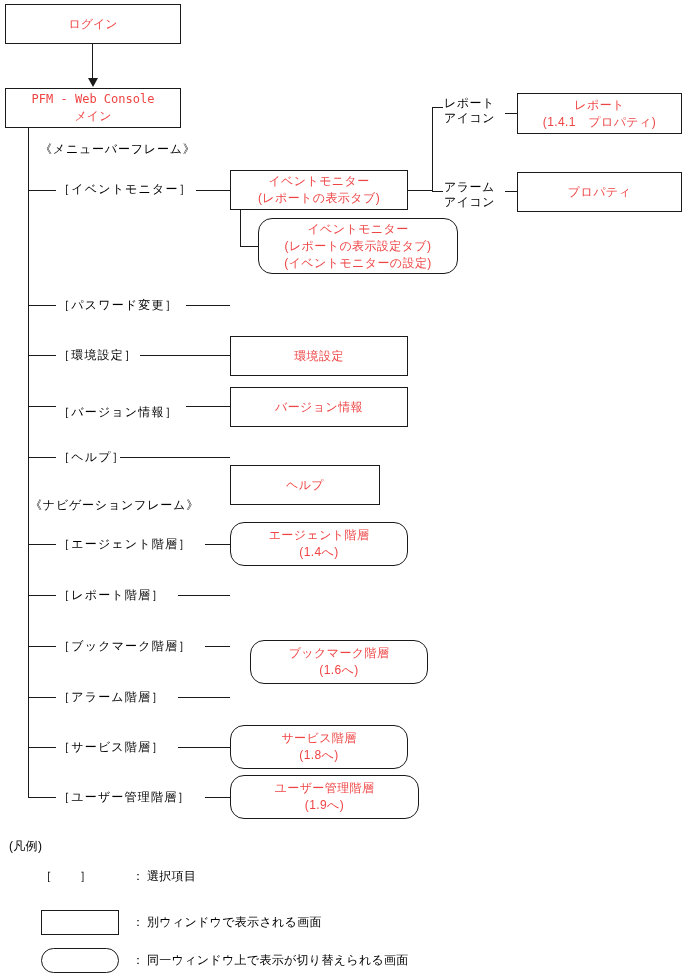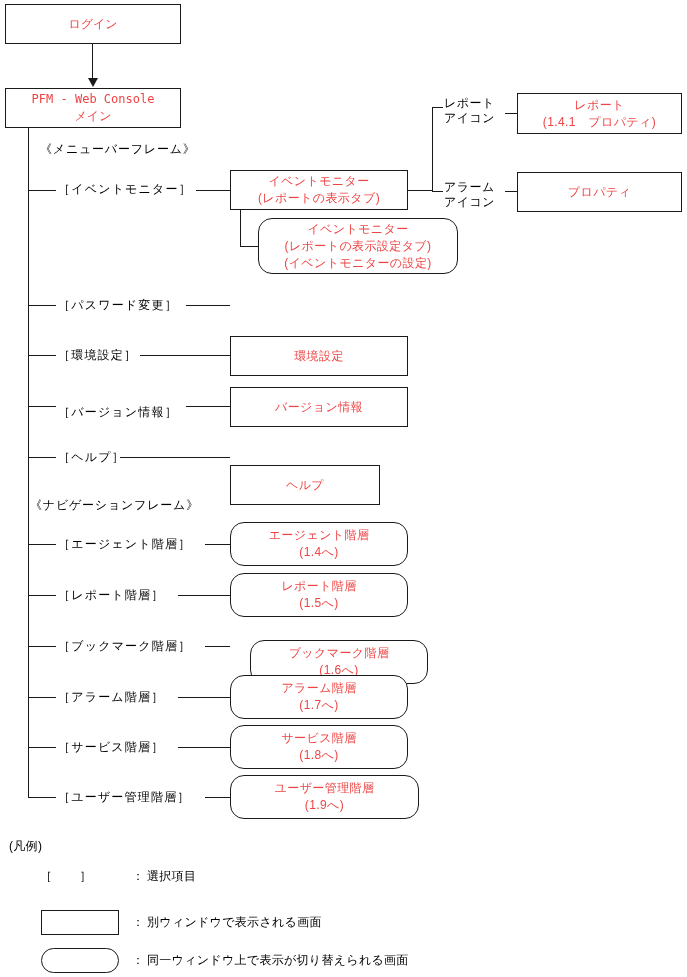--- a/index.html
+++ b/index.html
@@ -197,40 +197,32 @@
   <div class="txt bracket" style="left:58px; top:536px;">［エージェント階層］</div>
   <div class="ln h" style="left:205px; top:544px; width:25px; height:1px;"></div>
   <div class="node round" style="left:230px; top:522px; width:178px; height:44px;">
     <span class="l1">エージェント階層</span>
     <span class="l2">(1.4へ)</span>
   </div>
 
   <div class="ln h" style="left:28px; top:595px; width:28px; height:1px;"></div>
   <div class="txt bracket" style="left:58px; top:587px;">［レポート階層］</div>
   <div class="ln h" style="left:178px; top:595px; width:52px; height:1px;"></div>
-  <div class="node round" style="left:230px; top:573px; width:178px; height:44px;">
-    <span class="l1">レポート階層</span>
-    <span class="l2">(1.5へ)</span>
-  </div>
 
   <div class="ln h" style="left:28px; top:646px; width:28px; height:1px;"></div>
   <div class="txt bracket" style="left:58px; top:638px;">［ブックマーク階層］</div>
   <div class="ln h" style="left:205px; top:646px; width:25px; height:1px;"></div>
   <div class="node round" style="left:230px; top:640px; width:178px; height:44px;margin-left:20px;">
     <span class="l1">ブックマーク階層</span>
     <span class="l2">(1.6へ)</span>
   </div>
 
   <div class="ln h" style="left:28px; top:697px; width:28px; height:1px;"></div>
   <div class="txt bracket" style="left:58px; top:689px;">［アラーム階層］</div>
   <div class="ln h" style="left:178px; top:697px; width:52px; height:1px;"></div>
-  <div class="node round" style="left:230px; top:675px; width:178px; height:44px;">
-    <span class="l1">アラーム階層</span>
-    <span class="l2">(1.7へ)</span>
-  </div>
 
   <div class="ln h" style="left:28px; top:747px; width:28px; height:1px;"></div>
   <div class="txt bracket" style="left:58px; top:739px;">［サービス階層］</div>
   <div class="ln h" style="left:178px; top:747px; width:52px; height:1px;"></div>
   <div class="node round" style="left:230px; top:725px; width:178px; height:44px;">
     <span class="l1">サービス階層</span>
     <span class="l2">(1.8へ)</span>
   </div>
 
   <div class="ln h" style="left:28px; top:797px; width:28px; height:1px;"></div>

